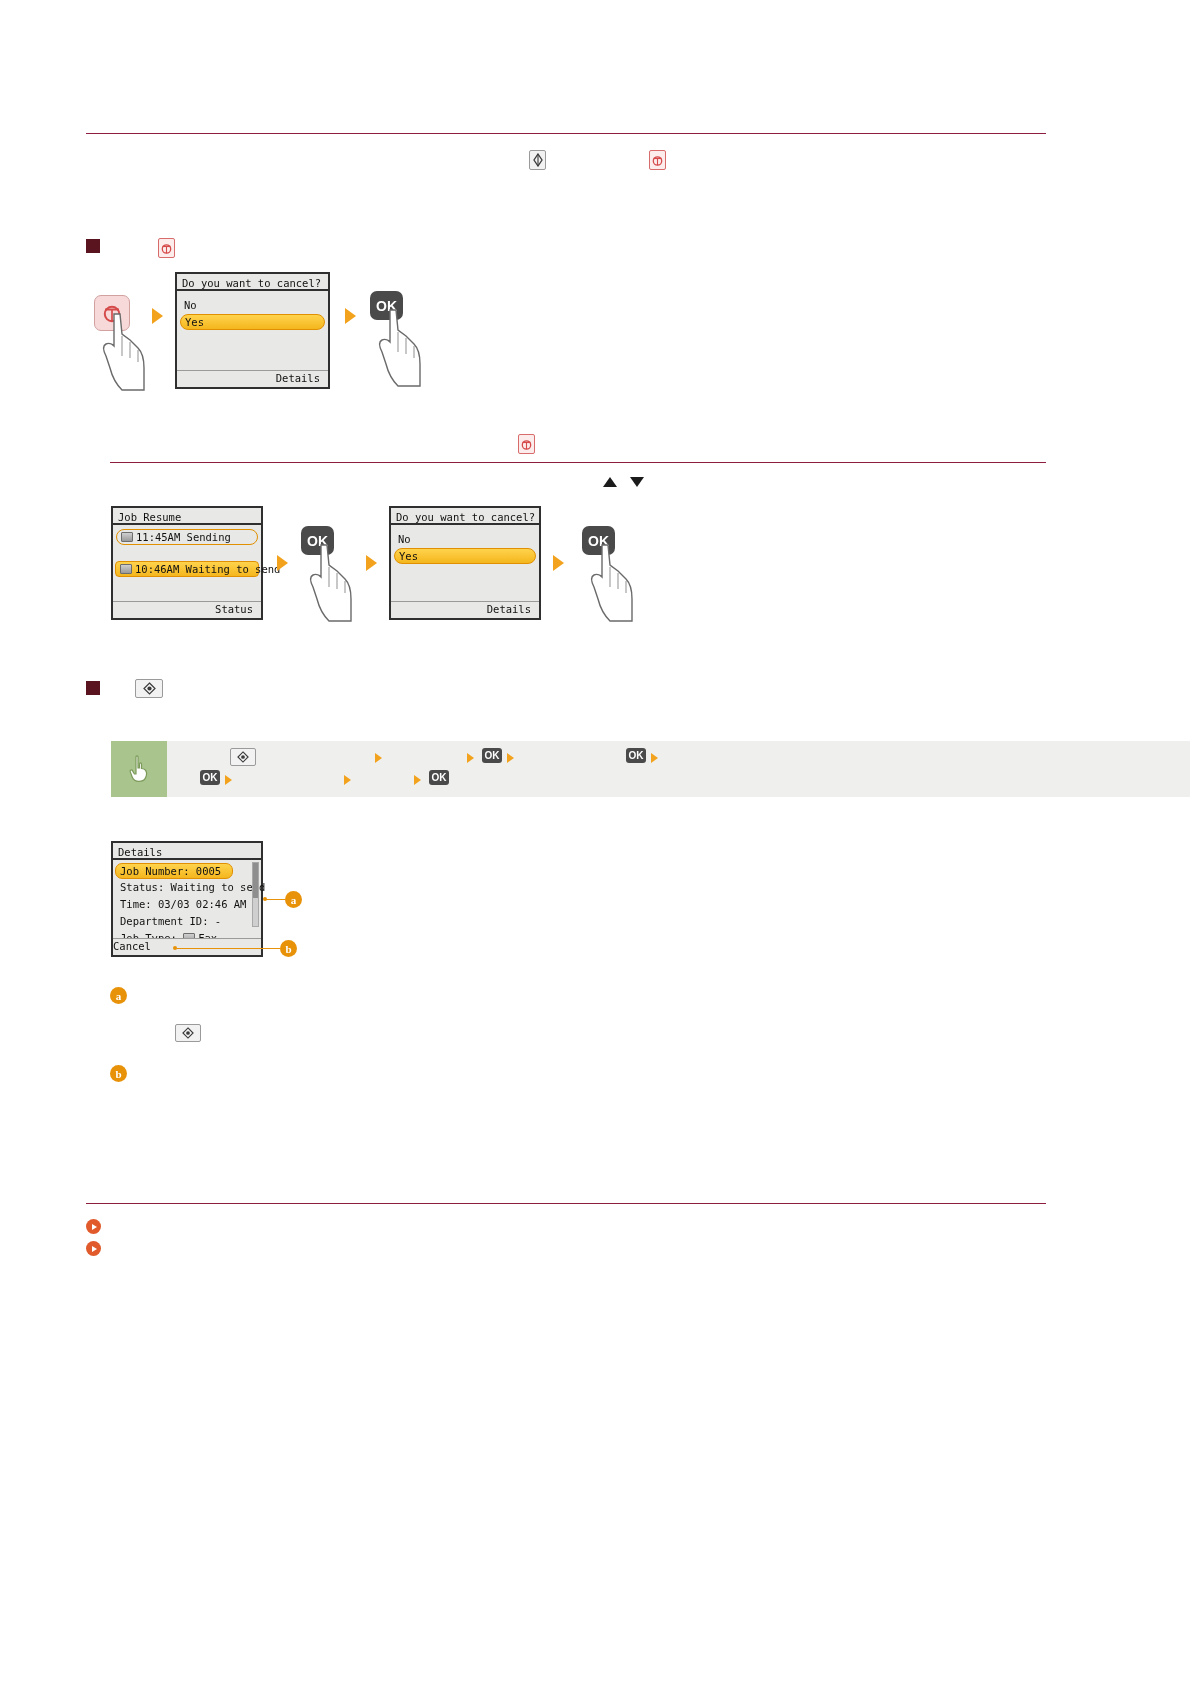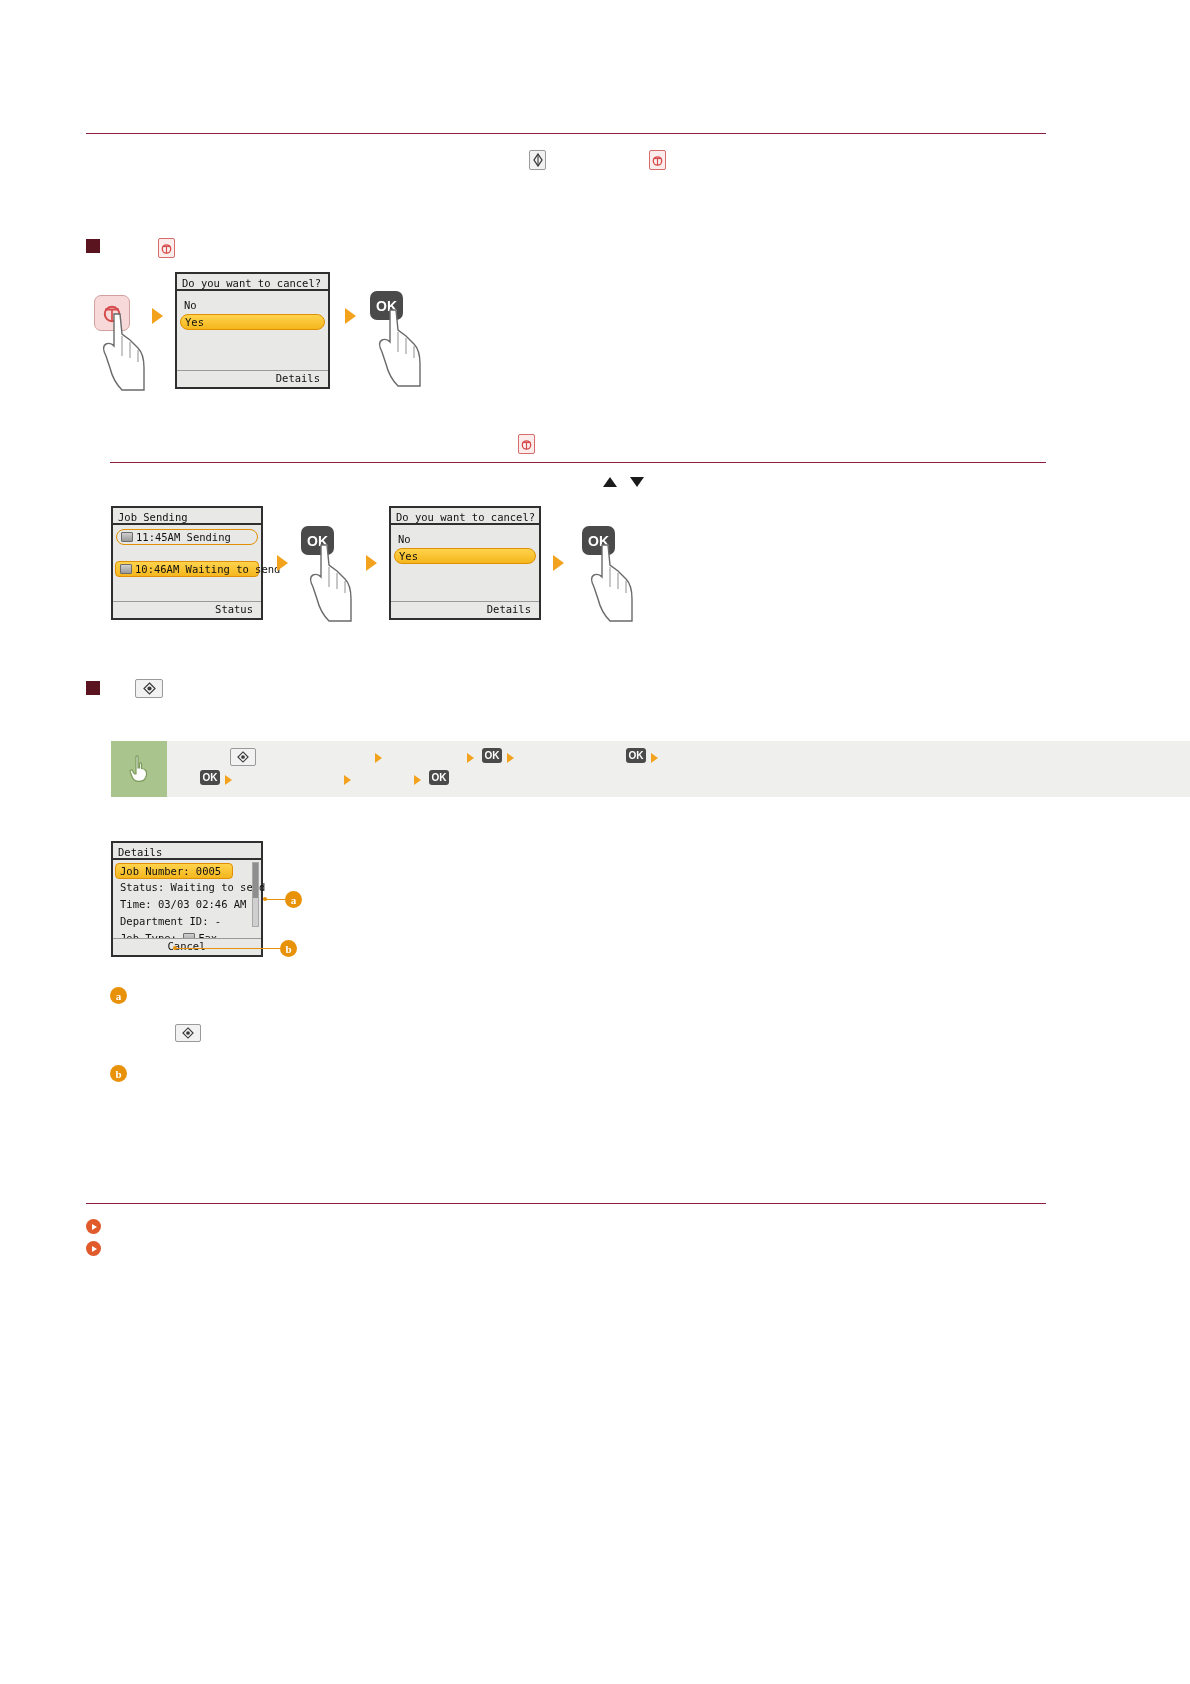--- a/index.html
+++ b/index.html
@@ -227,21 +227,21 @@
     </svg>
   </div>
   <div class="hr" style="left:110px;top:462px;width:936px;"></div>
 
   <div class="bodytext" style="left:140px;top:478px;"></div>
 
   <div class="tri-up" style="left:603px;top:477px;"></div>
   <div class="tri-down" style="left:630px;top:477px;"></div>
 
   <div class="lcd" style="left:111px;top:506px;width:152px;height:114px;">
-    <div class="lcd-title">Job Sending</div>
+    <div class="lcd-title">Job Resume</div>
     <div class="lcd-body" style="padding-top:4px;">
       <div class="lcd-row outline">
         <span class="faxicon"></span><span>11:45AM Sending</span>
       </div>
       <div class="lcd-row selbox" style="margin-top:16px;">
         <span class="faxicon"></span><span>10:46AM Waiting to send</span>
       </div>
     </div>
     <div class="lcd-foot">Status</div>
   </div>
@@ -327,29 +327,29 @@
       <div class="okkey" style="left:262px;top:29px;width:20px;height:15px;font-size:10px;border-radius:3px;">OK</div>
     </div>
   </div>
 
   <div class="lcd" style="left:111px;top:841px;width:152px;height:116px;">
     <div class="lcd-title">Details</div>
     <div class="lcd-body" style="padding-top:3px;position:relative;">
       <div class="scrollbar">
           <i></i>
         </div>
-      <div class="lcd-row selbox" style="margin-right:28px;">Job Number: 0005</div>
+      <div class="lcd-row selbox" style="margin-right:28px;border-radius:7px;">Job Number: 0005</div>
       <div class="lcd-row">Status: Waiting to send</div>
       <div class="lcd-row">Time: 03/03 02:46 AM</div>
       <div class="lcd-row">Department ID: -</div>
       <div class="lcd-row">
         <span>Job Type: </span><span class="faxicon"></span><span>Fax</span>
       </div>
     </div>
-    <div class="lcd-foot" style="text-align:center;padding-right:1px;">Cancel</div>
+    <div class="lcd-foot" style="text-align:left;padding-right:1px;">Cancel</div>
   </div>
 
   <div class="leader" style="left:265px;top:899px;width:20px;"></div>
   <div class="leaderdot" style="left:263px;top:897px;"></div>
   <div class="marker" style="left:285px;top:891px;">a</div>
 
   <div class="leader" style="left:175px;top:948px;width:105px;"></div>
   <div class="leaderdot" style="left:173px;top:946px;"></div>
   <div class="marker" style="left:280px;top:940px;">b</div>
 

